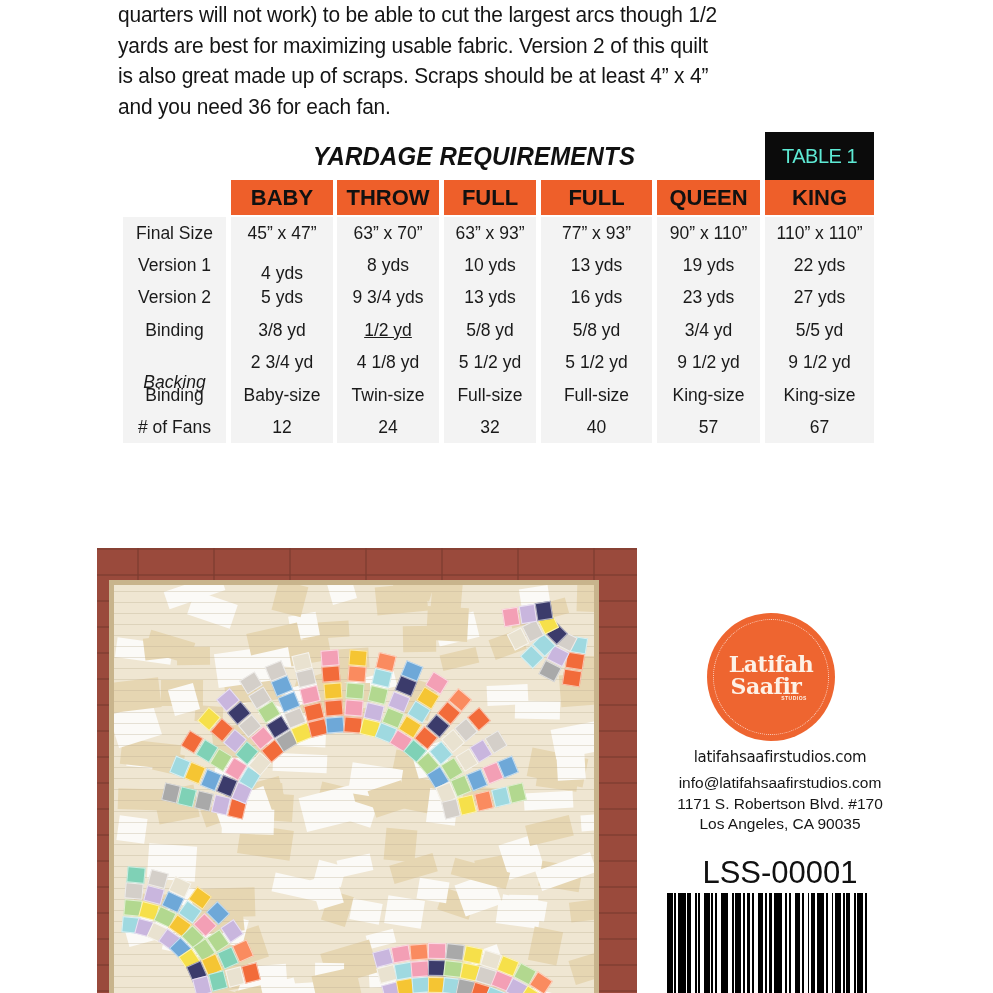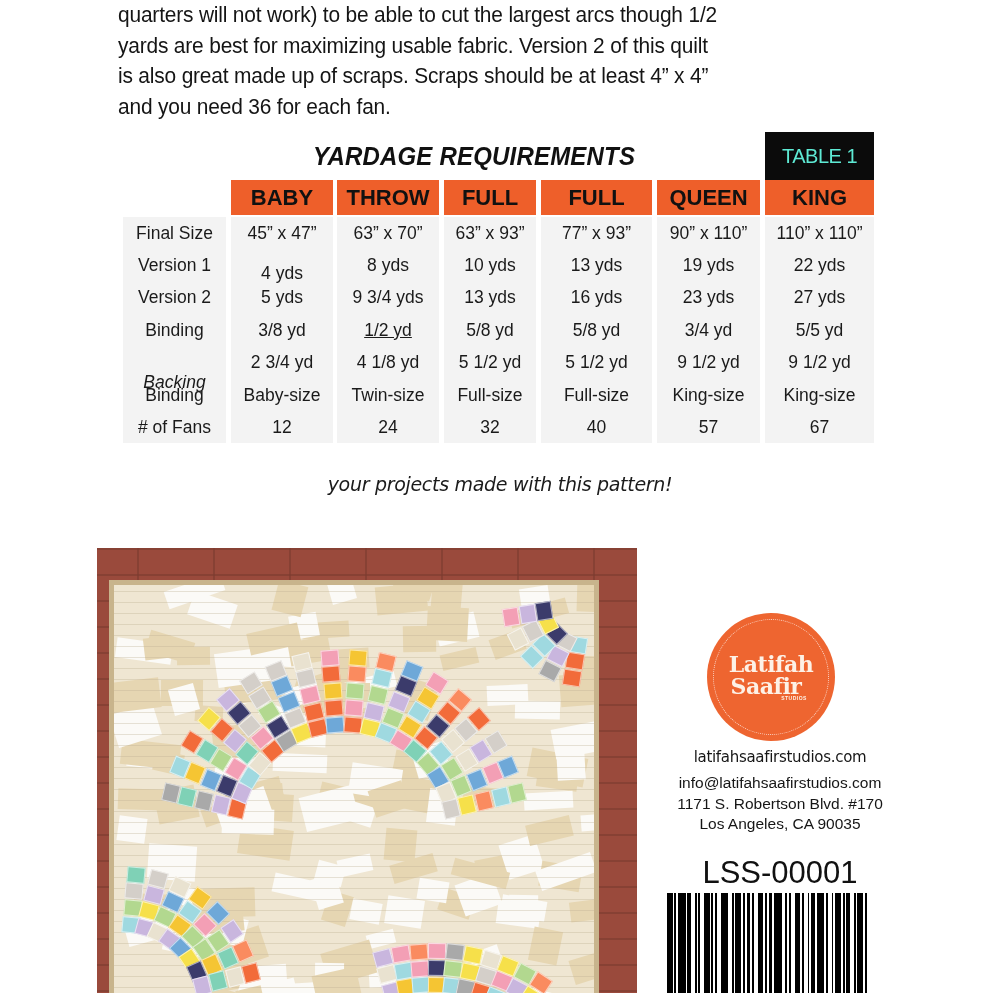--- a/index.html
+++ b/index.html
@@ -179,21 +179,20 @@
       <div class="cell" style="left: 231px; width: 102px; top: 411.4px;">12</div>
       <div class="cell" style="left: 337px; width: 102px; top: 411.4px;">24</div>
       <div class="cell" style="left: 444px; width: 92px; top: 411.4px;">32</div>
       <div class="cell" style="left: 541px; width: 111px; top: 411.4px;">40</div>
       <div class="cell" style="left: 657px; width: 103px; top: 411.4px;">57</div>
       <div class="cell" style="left: 765px; width: 109px; top: 411.4px;">67</div>
     </div>
 </div>
 
 <div class="hashtag">
-  <div>your projects made with this pattern!</div>
 </div>
 
 <div class="photo">
   <div id="bricks">
       <div class="brick-line" style="left: 0px; right: 0px; top: 0px; height: 2px;"></div>
       <div class="brick-line" style="left: 0px; right: 0px; top: 26px; height: 2px;"></div>
       <div class="brick-line" style="left: 0px; right: 0px; top: 52px; height: 2px;"></div>
       <div class="brick-line" style="left: 0px; right: 0px; top: 78px; height: 2px;"></div>
       <div class="brick-line" style="left: 0px; right: 0px; top: 104px; height: 2px;"></div>
       <div class="brick-line" style="left: 0px; right: 0px; top: 130px; height: 2px;"></div>

